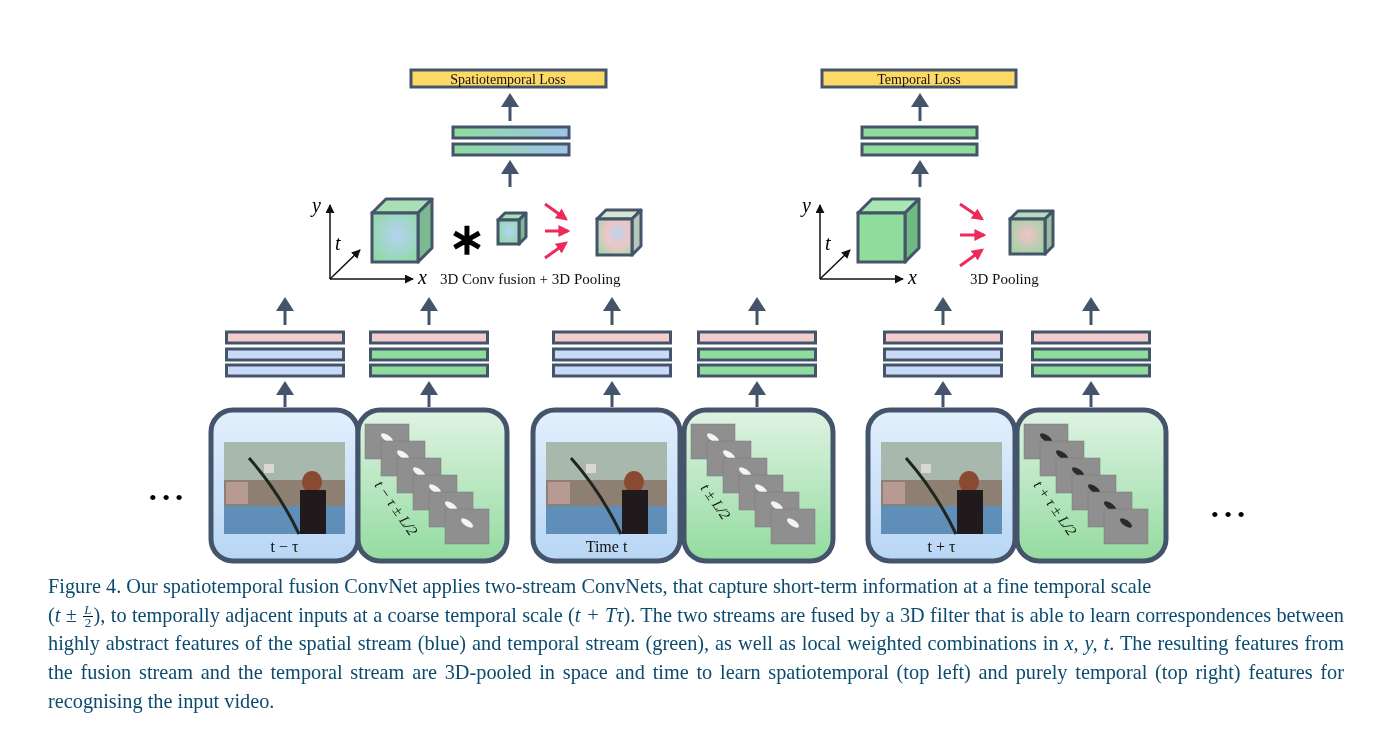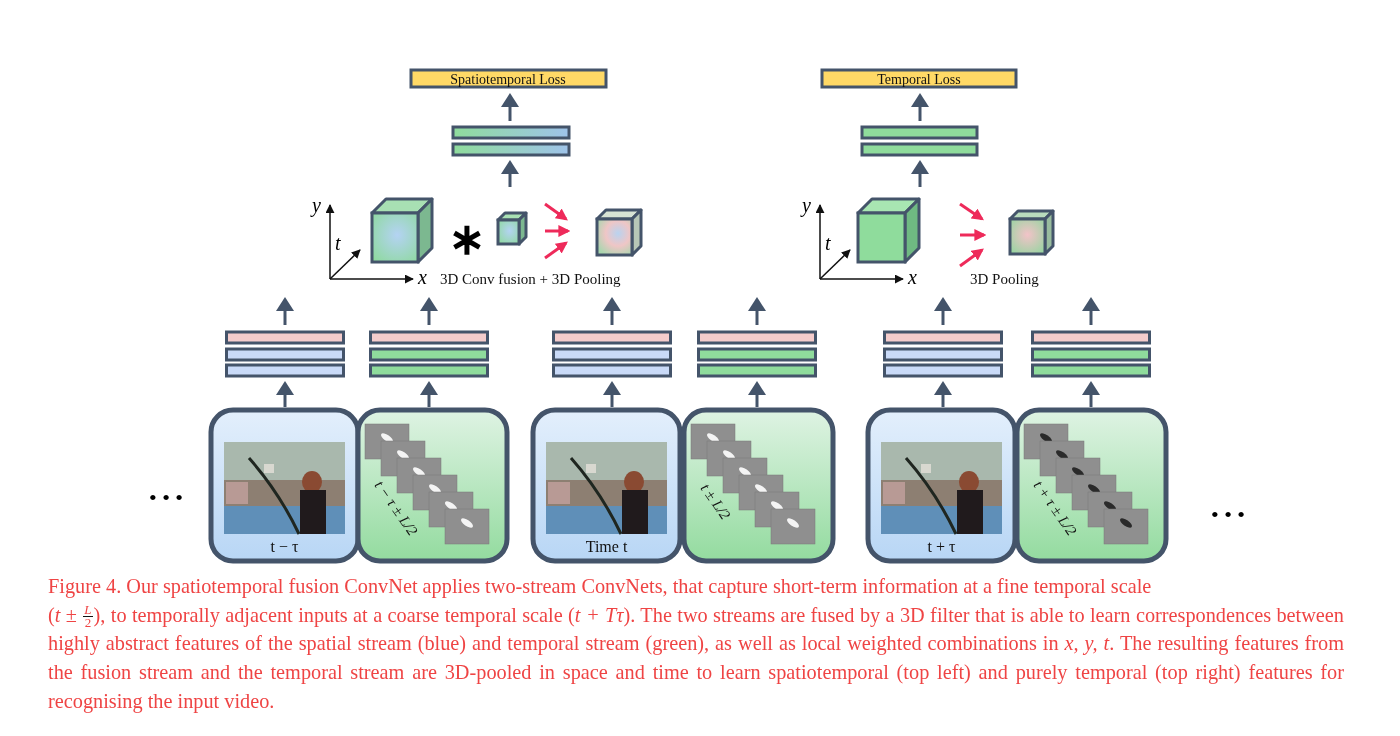--- a/index.html
+++ b/index.html
@@ -1,18 +1,18 @@
 <!DOCTYPE html>
 <html><head>
 <meta charset="utf-8">
 <style>
   html, body { margin:0; padding:0; background:#ffffff; }
   body { width:1400px; height:736px; position:relative; overflow:hidden; font-family:"Liberation Serif", serif; color:#111; }
   #figure { position:absolute; left:0; top:0; width:1400px; height:570px; }
-  .caption { position:absolute; left:48px; top:572px; width:1296px; font-family:"Liberation Serif", serif; font-size:20.3px; line-height:28.6px; text-align:justify; color:#ef4444; }
+  .caption { position:absolute; left:48px; top:572px; width:1296px; font-family:"Liberation Serif", serif; font-size:20.3px; line-height:28.6px; text-align:justify; color:#0c4a6e; }
   .caption p { margin:0; }
   .math { font-style:italic; }
   .frac { display:inline-block; vertical-align:middle; text-align:center; font-size:13px; line-height:12px; font-style:italic; margin:0 1px; }
   .frac span { display:block; }
   .frac .num { border-bottom:1px solid #111; padding:0 1px; }
   .frac .den { font-style:normal; }
   svg text { font-family:"Liberation Serif", serif; }
 </style>
 </head>
 <body>

